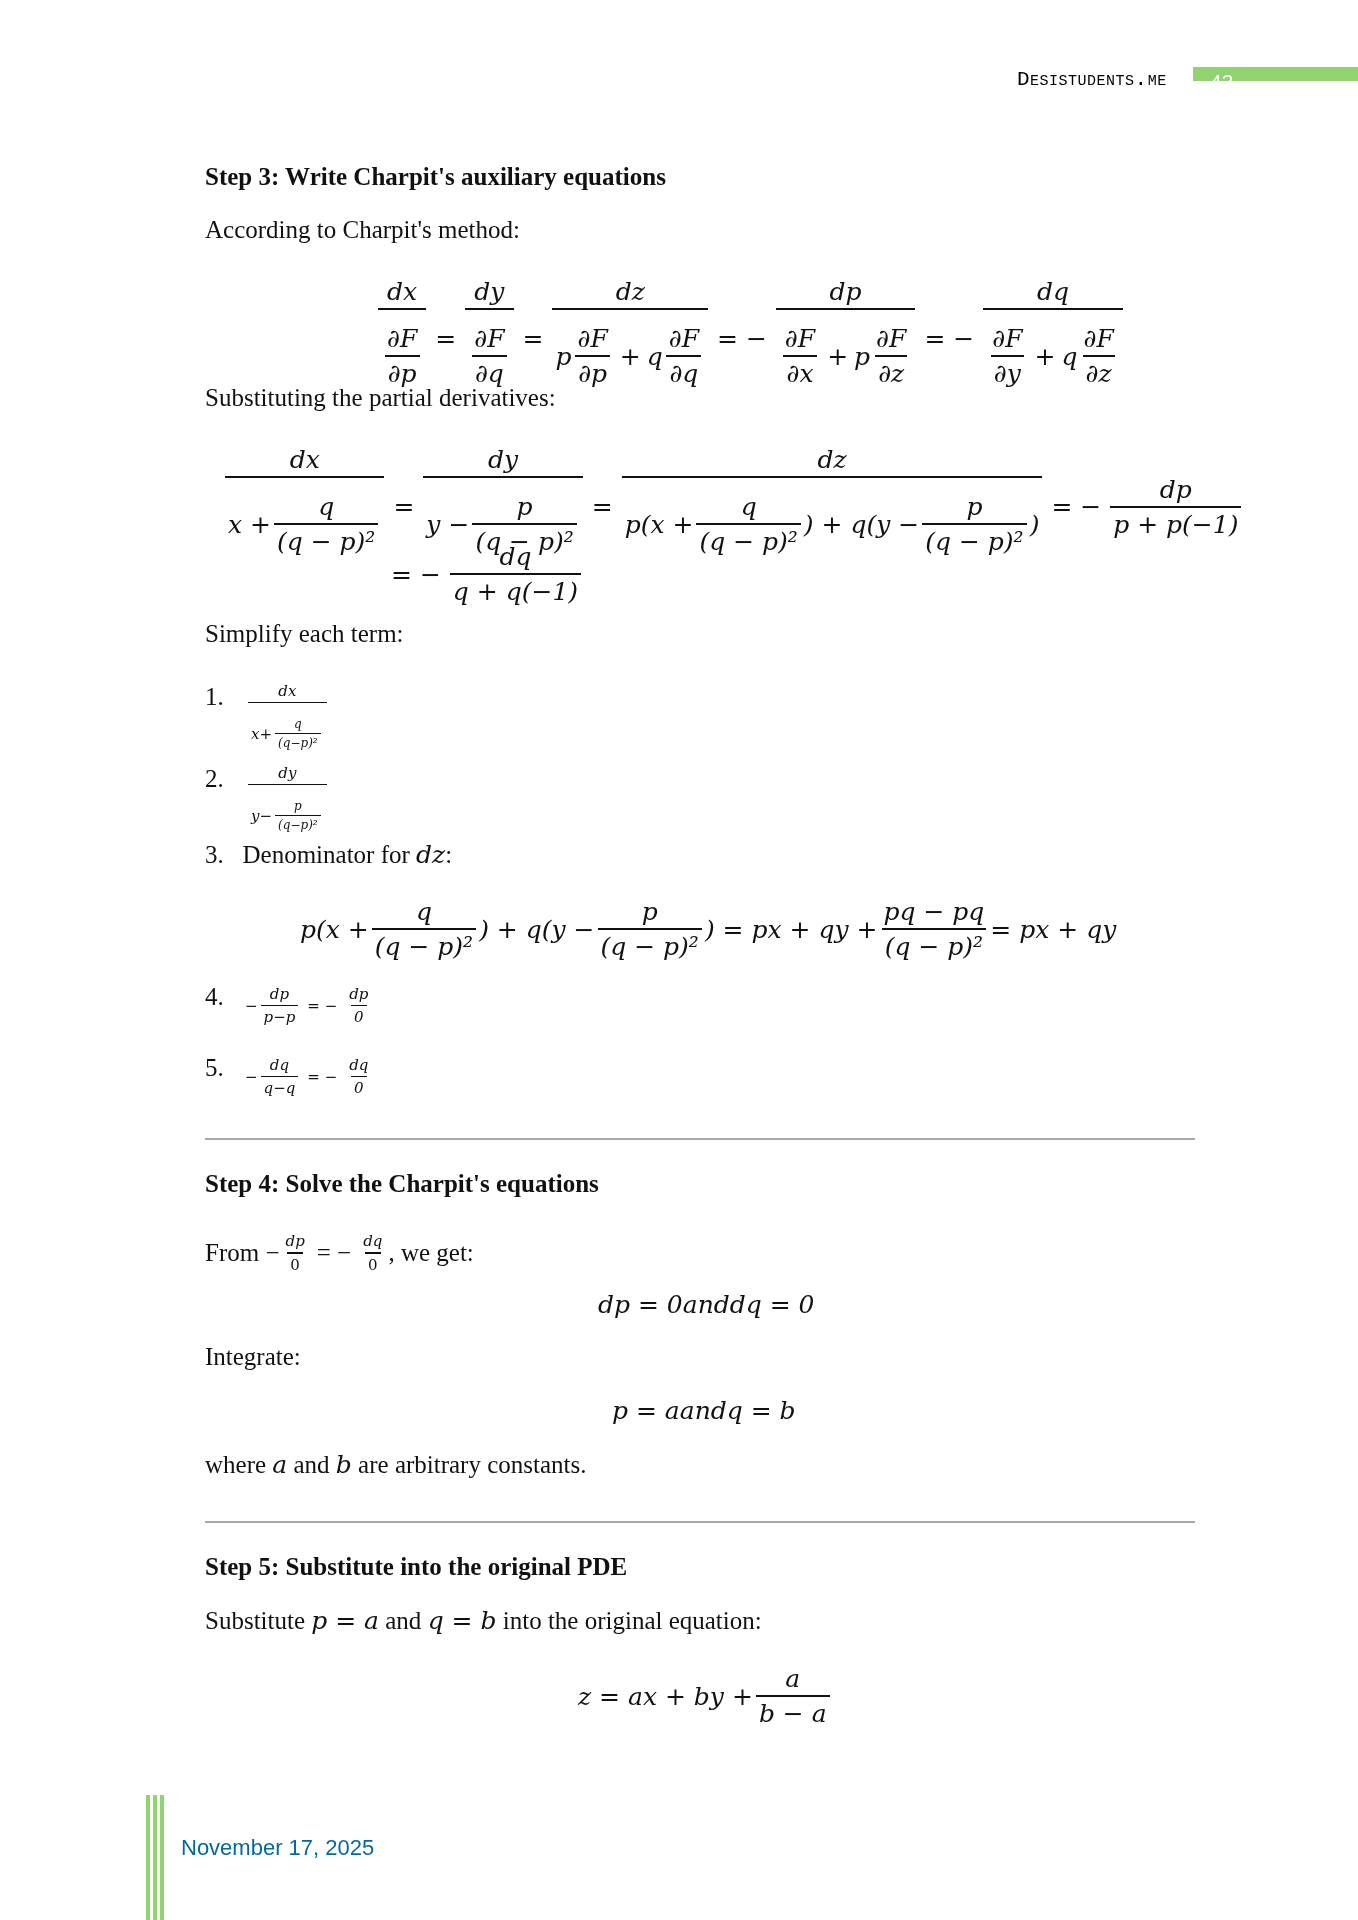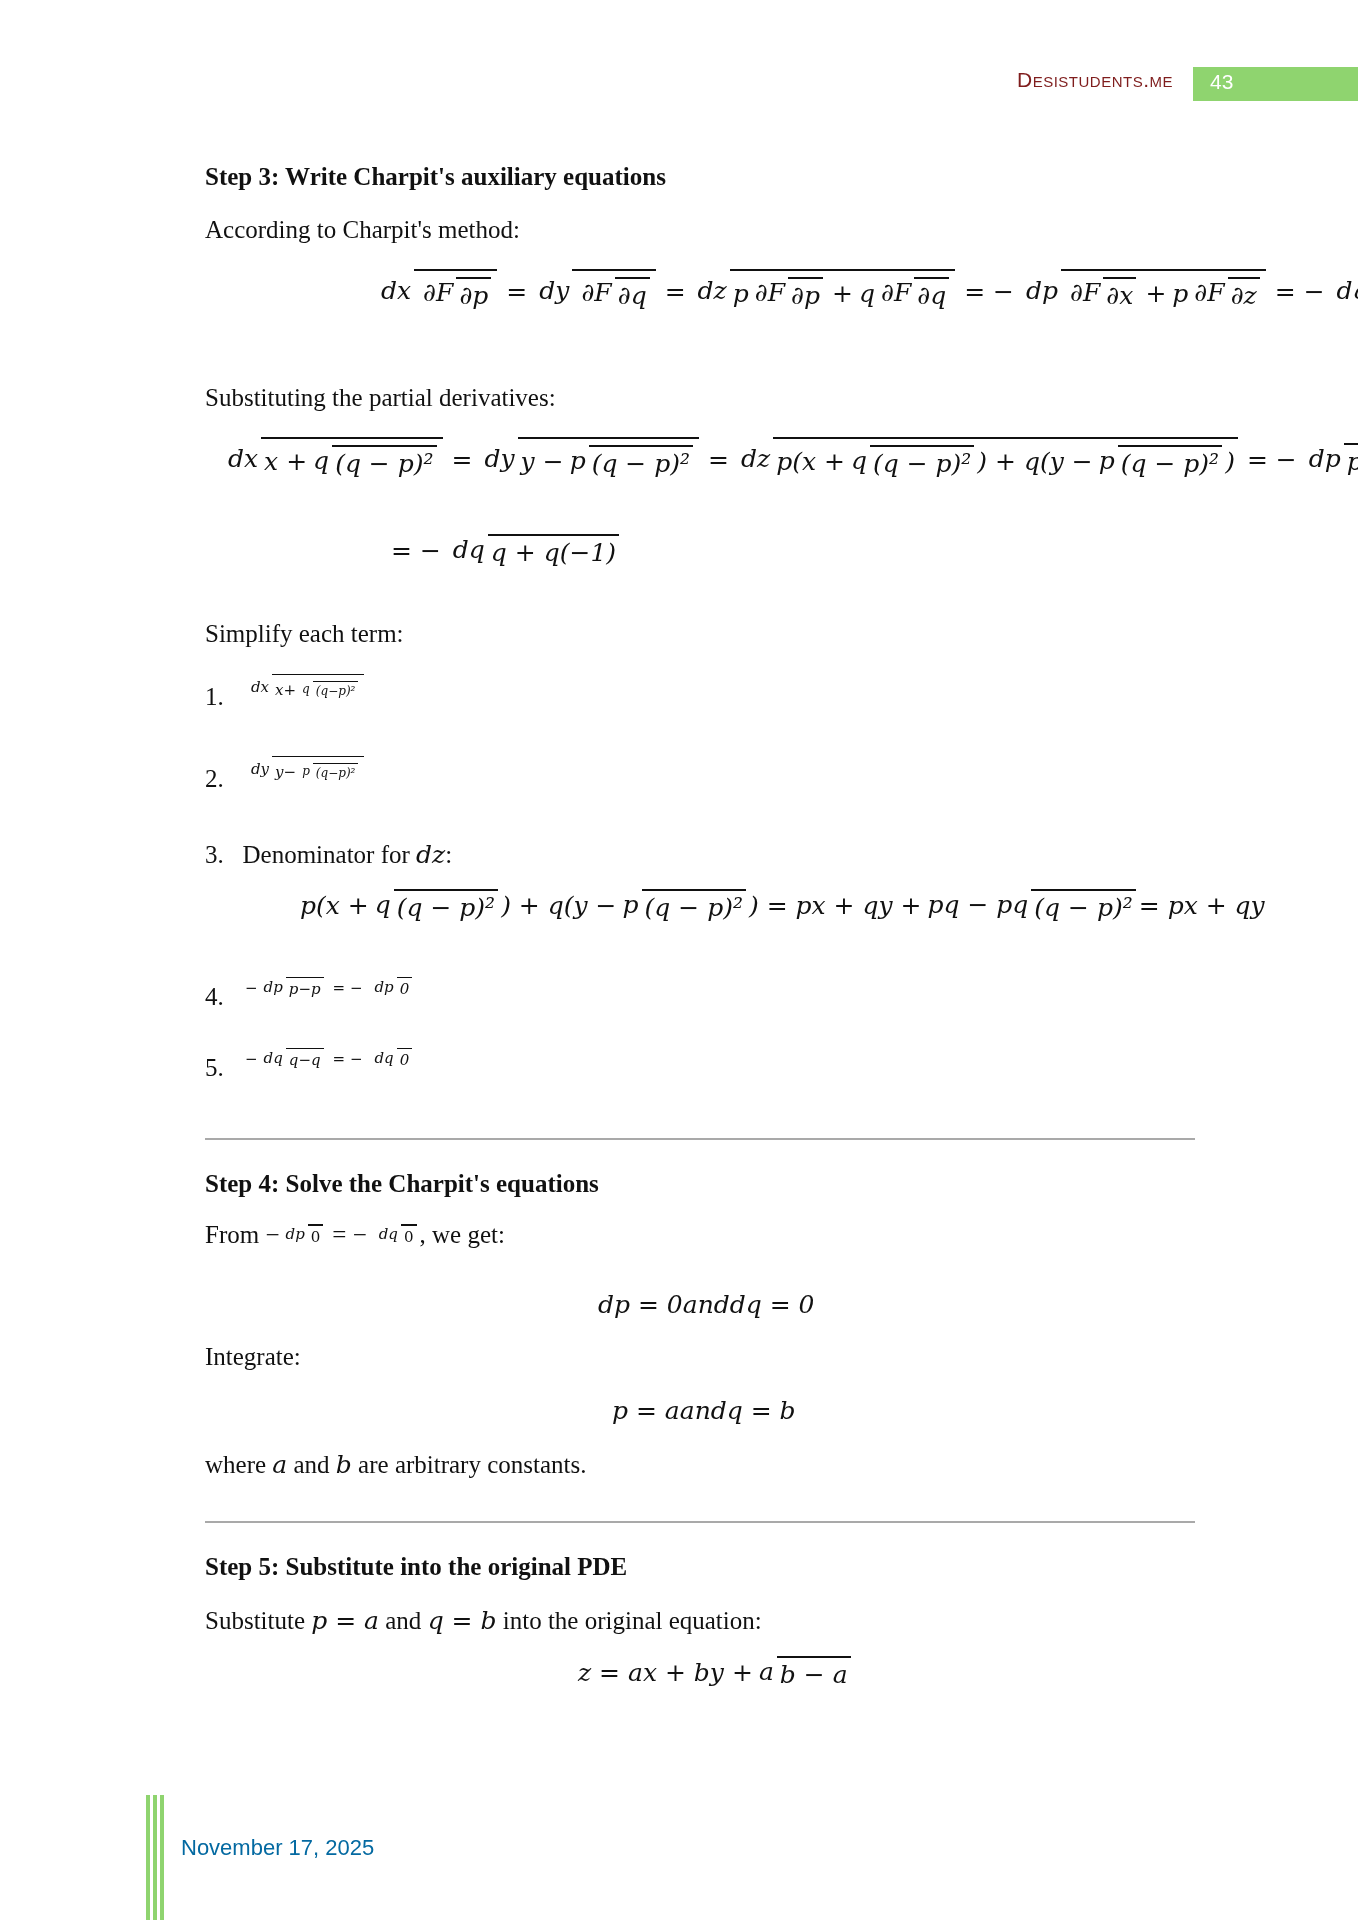--- a/index.html
+++ b/index.html
@@ -1,30 +1,30 @@
 <!DOCTYPE html>
 <html><head>
 <meta charset="utf-8">
 <style>
   html, body { margin: 0; padding: 0; background: #ffffff; }
   body { width: 1358px; height: 1920px; position: relative; overflow: hidden;
          font-family: "Liberation Serif", serif; color: #111; }
-  .header-site { position: absolute; top: 68px; left: 1017px; font-family: Liberation Sans, sans-serif;
-                 font-size: 21px; color: #7f1d1d; font-variant: small-caps; letter-spacing: 0.5px; }
-  .header-page { position: absolute; top: 67px; left: 1193px; width: 165px; height: 34px; background: #8fd46f;
+  .header-site { position: absolute; top: 68px; left: 1017px; font-family: Liberation Mono, monospace;
+                 font-size: 21px; color: #000000; font-variant: small-caps; letter-spacing: 0.5px; }
+  .header-page { position: absolute; top: 67px; left: 1193px; width: 165px; height: 14px; background: #8fd46f;
                  color: #fff; font-family: "Liberation Sans", sans-serif; font-size: 21px;
                  padding-left: 17px; box-sizing: border-box; line-height: 30px; }
   .h { font-weight: bold; font-size: 25px; margin: 0; position: absolute; left: 0; text-align: right; }
   .p { font-size: 25px; position: absolute; left: 0; white-space: nowrap; }
   .math { font-family: "DejaVu Serif", serif; font-style: italic; font-size: 25px; }
   .m { font-family: "DejaVu Serif", serif; font-style: italic; }
   .up { font-style: normal; }
   .eq { position: absolute; display: flex; align-items: center; white-space: nowrap;
         font-family: "DejaVu Serif", serif; font-style: italic; font-size: 25px; }
-  .frac { display: inline-flex; flex-direction: row; align-items: center; vertical-align: middle; margin: 4px 3px; }
+  .frac { display: inline-flex; flex-direction: column; align-items: center; vertical-align: middle; margin: 12px 3px; }
   .frac > .num { padding: 0 3px 2px; }
   .frac > .den { border-top: 2px solid #111; padding: 2px 3px 0; display: flex; align-items: center; }
   .op { margin: 0 6px; font-style: normal; }
   .small { font-size: 15px; }
   .small .frac > .den { border-top-width: 1.5px; }
   .tiny { font-size: 12px; }
   .rule { position: absolute; left: 205px; width: 990px; height: 2px; background: #a9a9a9; }
   .footer-bars { position: absolute; left: 146px; top: 1795px; width: 18px; height: 125px; }
   .footer-bars span { position: absolute; top: 0; width: 4px; height: 125px; background: #8fd46f; }
   .footer-date { position: absolute; left: 181px; top: 1835px; font-family: "Liberation Sans", sans-serif; font-size: 22px; color: #0369a1; }

